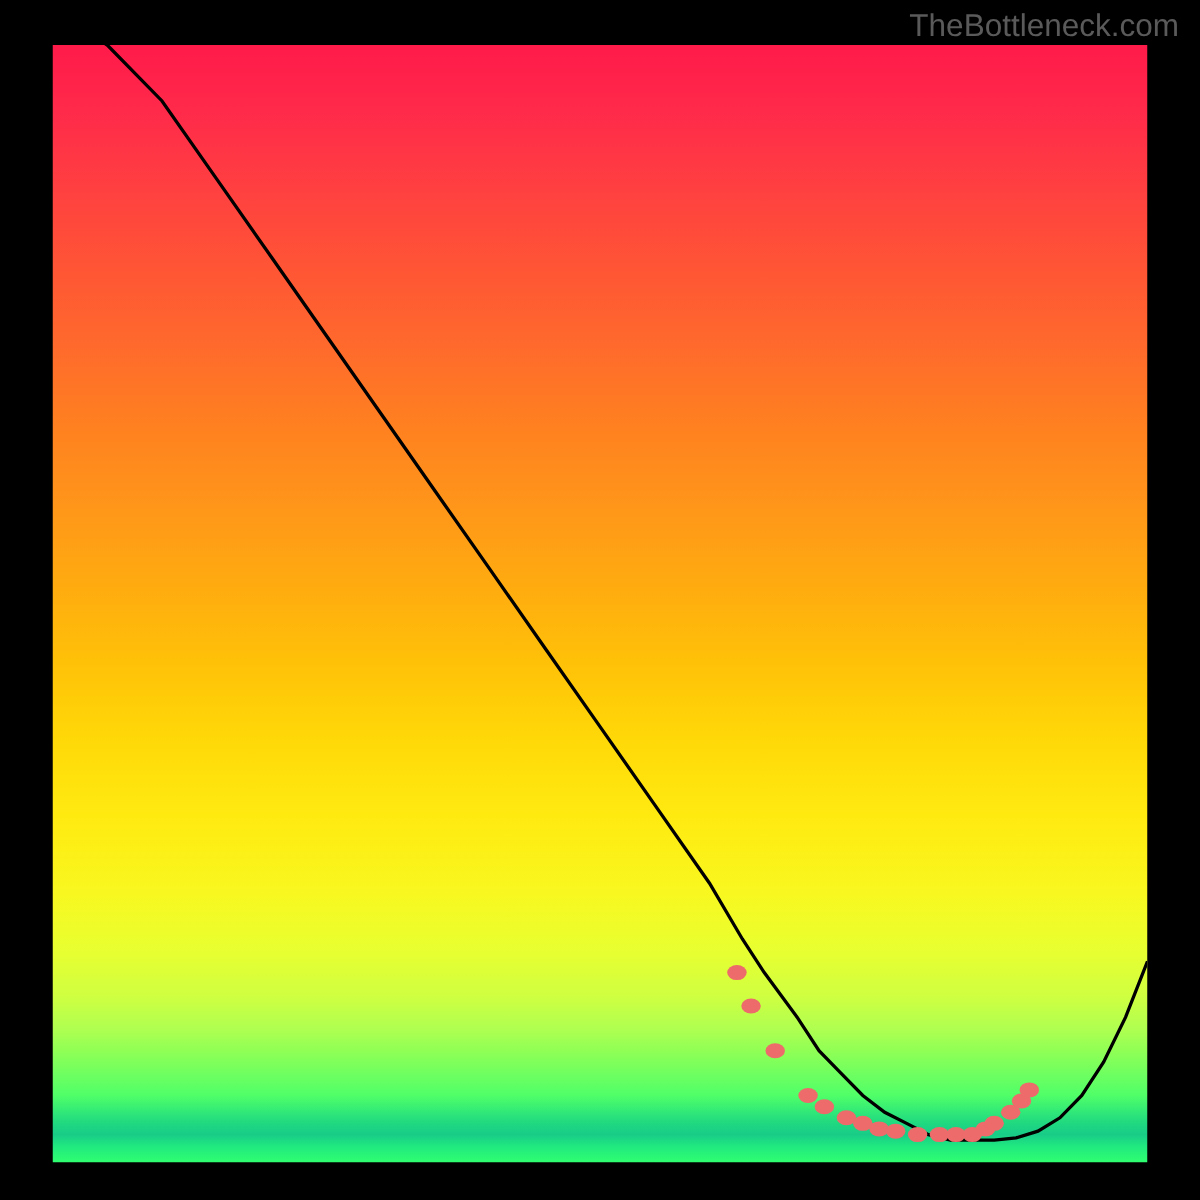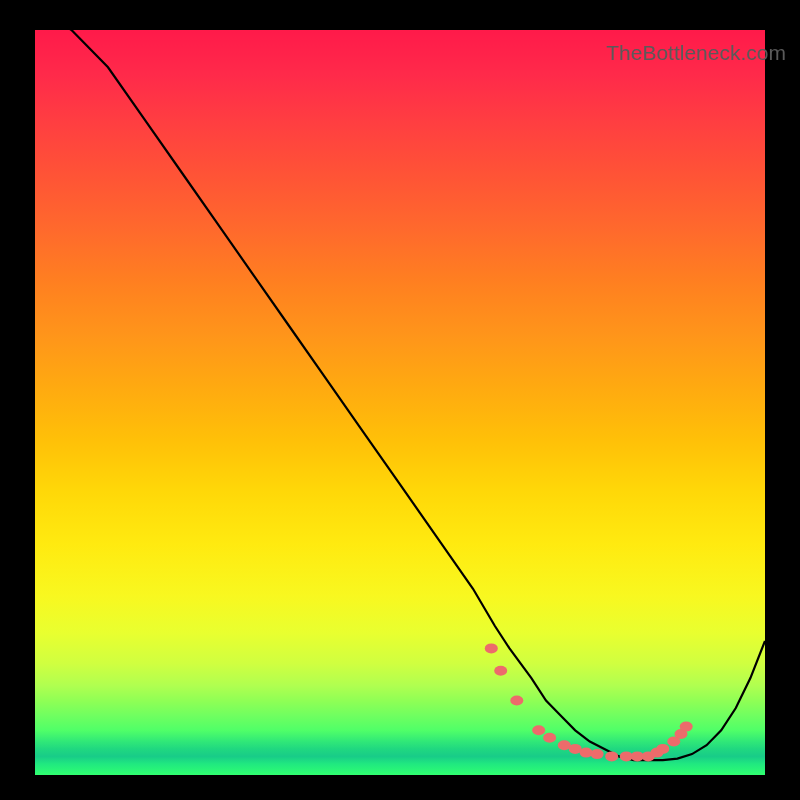--- a/index.html
+++ b/index.html
@@ -12,21 +12,20 @@
     overflow: hidden;
   }
   .watermark {
     position: absolute;
     top: 6px;
     right: 14px;
     color: #5a5a5a;
     font-size: 21px;
     font-weight: 500;
     z-index: 10;
-    margin-top: 35px;
   }
   .plot-area {
     position: absolute;
     left: 35px;
     top: 30px;
     width: 730px;
     height: 745px;
     overflow: hidden;
   }
   .gradient-bg {

